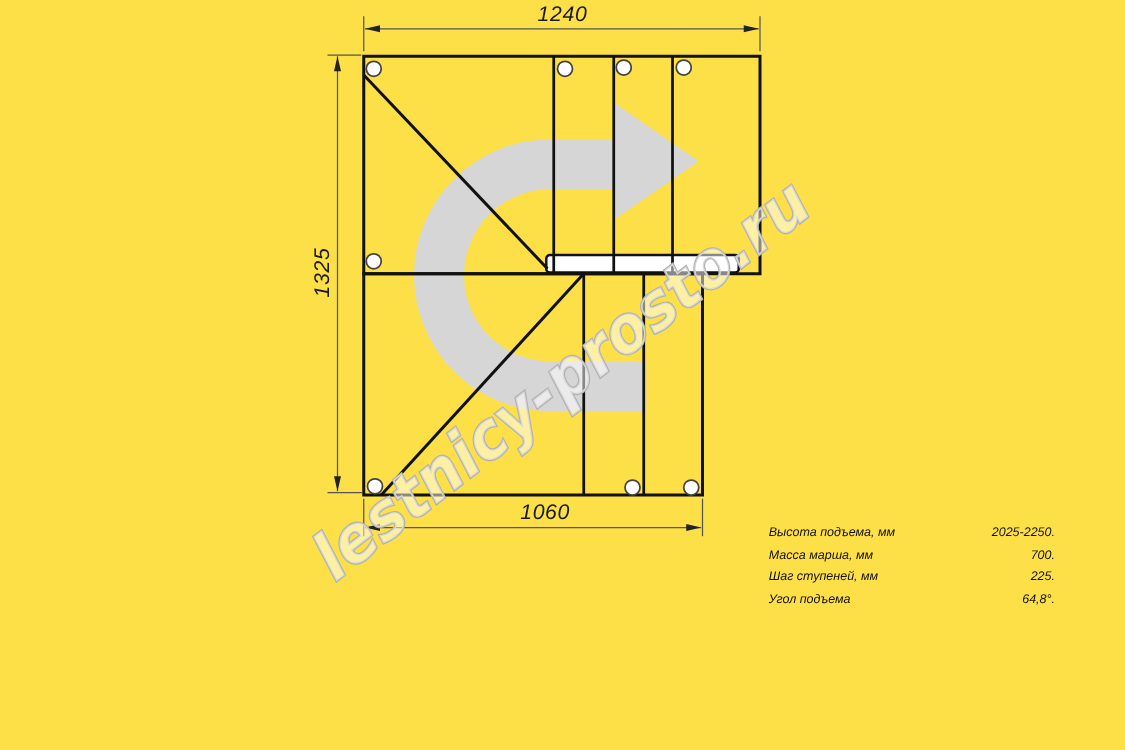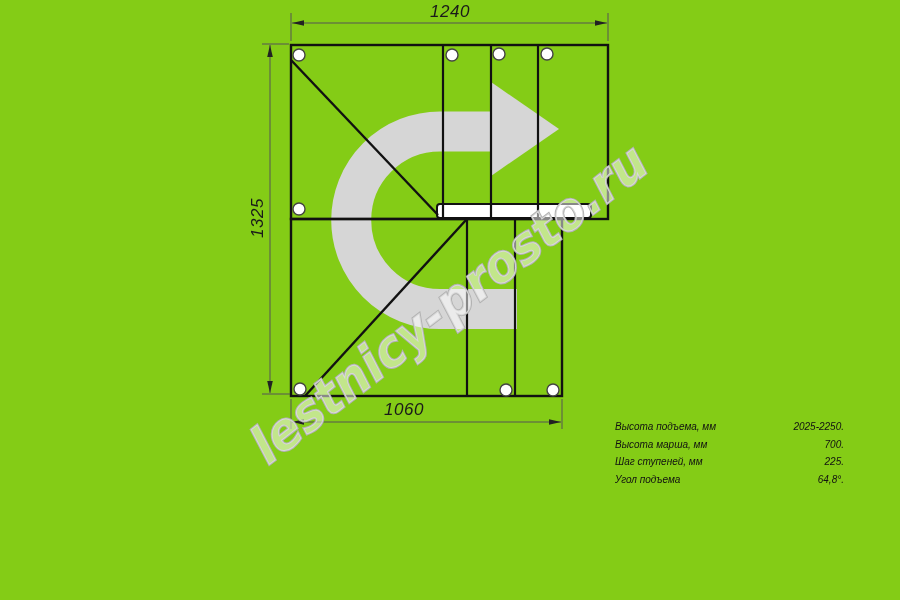--- a/index.html
+++ b/index.html
@@ -1,27 +1,27 @@
 <!DOCTYPE html>
 <html><head>
 <meta charset="utf-8">
 <style>
   html,body{margin:0;padding:0;background:#ffffff;}
   .canvas{
-    position:relative;width:900px;height:600px;background:#84cc16;overflow:hidden;
+    position:relative;width:900px;height:600px;background:#fde047;overflow:hidden;
     font-family:"Liberation Sans",sans-serif;
   }
   .canvas svg{position:absolute;left:0;top:0;}
   .dim{
     position:absolute;font-style:italic;font-size:17px;color:#1a1a1a;
     letter-spacing:0.5px;
   }
   .dim-top{left:410px;top:2px;width:80px;text-align:center;}
   .dim-left{left:218px;top:208px;width:80px;text-align:center;transform:rotate(-90deg);}
-  .dim-bottom{left:364px;top:400px;width:80px;text-align:center;}
+  .dim-bottom{left:376px;top:400px;width:80px;text-align:right;}
   .specs{
     position:absolute;left:615px;top:418px;width:229px;
     font-style:italic;font-size:10px;color:#111111;
   }
   .spec-row{display:flex;justify-content:space-between;line-height:17.5px;}
   .spec-label{white-space:nowrap;padding-right:10px;}
   .spec-value{white-space:nowrap;text-align:right;}
 </style>
 </head>
 <body>
@@ -92,21 +92,21 @@
   <div class="dim dim-top">1240</div>
   <div class="dim dim-left">1325</div>
   <div class="dim dim-bottom">1060</div>
 
   <div class="specs">
     <div class="spec-row">
       <span class="spec-label">Высота подъема, мм</span>
       <span class="spec-value">2025-2250.</span>
     </div>
     <div class="spec-row">
-      <span class="spec-label">Высота марша, мм</span>
+      <span class="spec-label">Масса марша, мм</span>
       <span class="spec-value">700.</span>
     </div>
     <div class="spec-row">
       <span class="spec-label">Шаг ступеней, мм</span>
       <span class="spec-value">225.</span>
     </div>
     <div class="spec-row">
       <span class="spec-label">Угол подъема</span>
       <span class="spec-value">64,8°.</span>
     </div>

